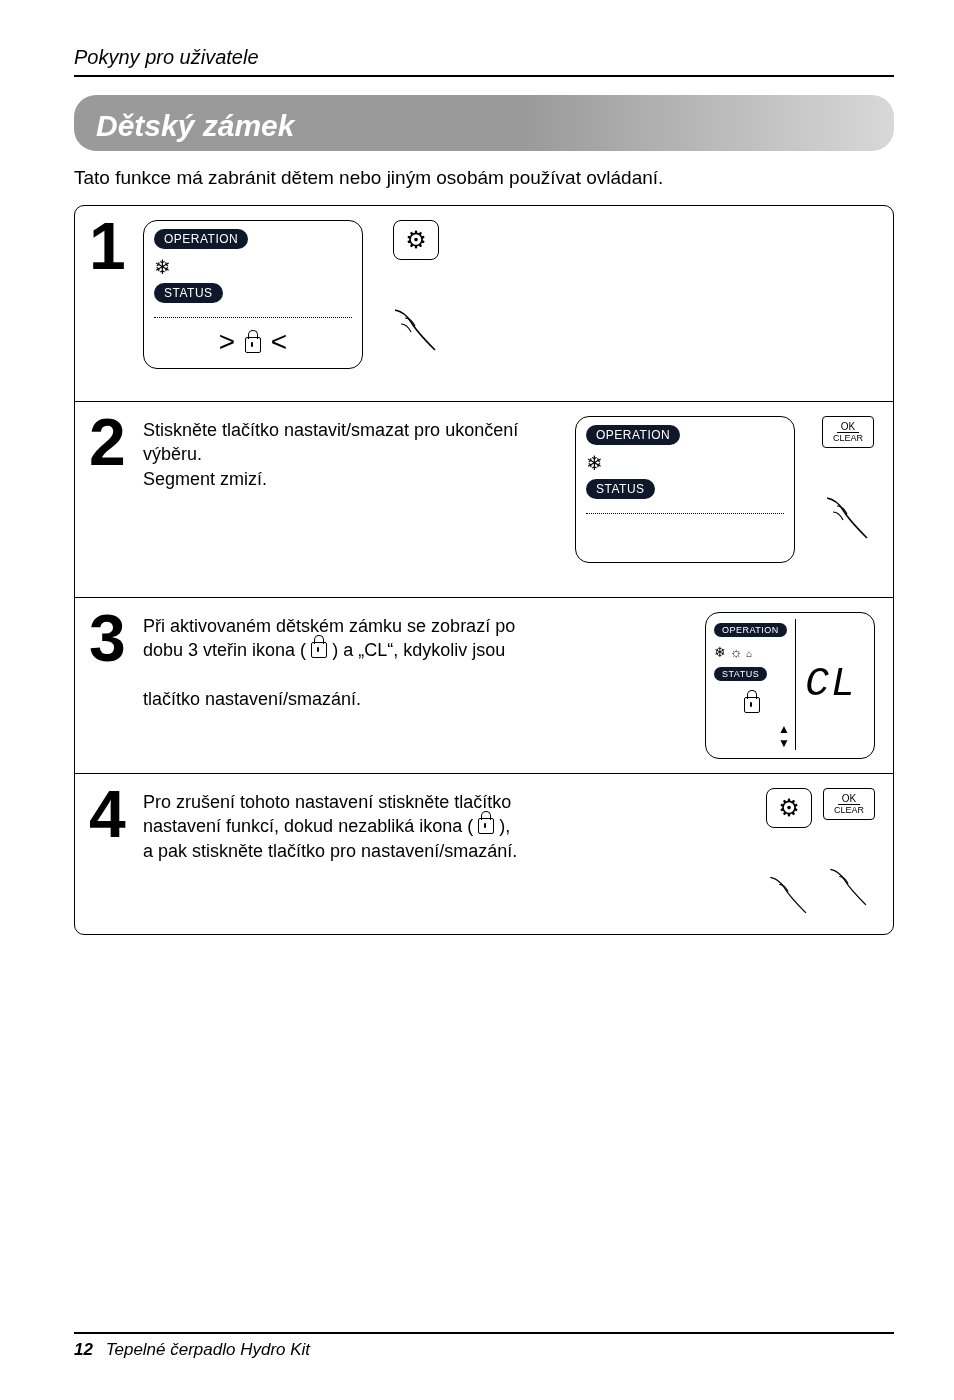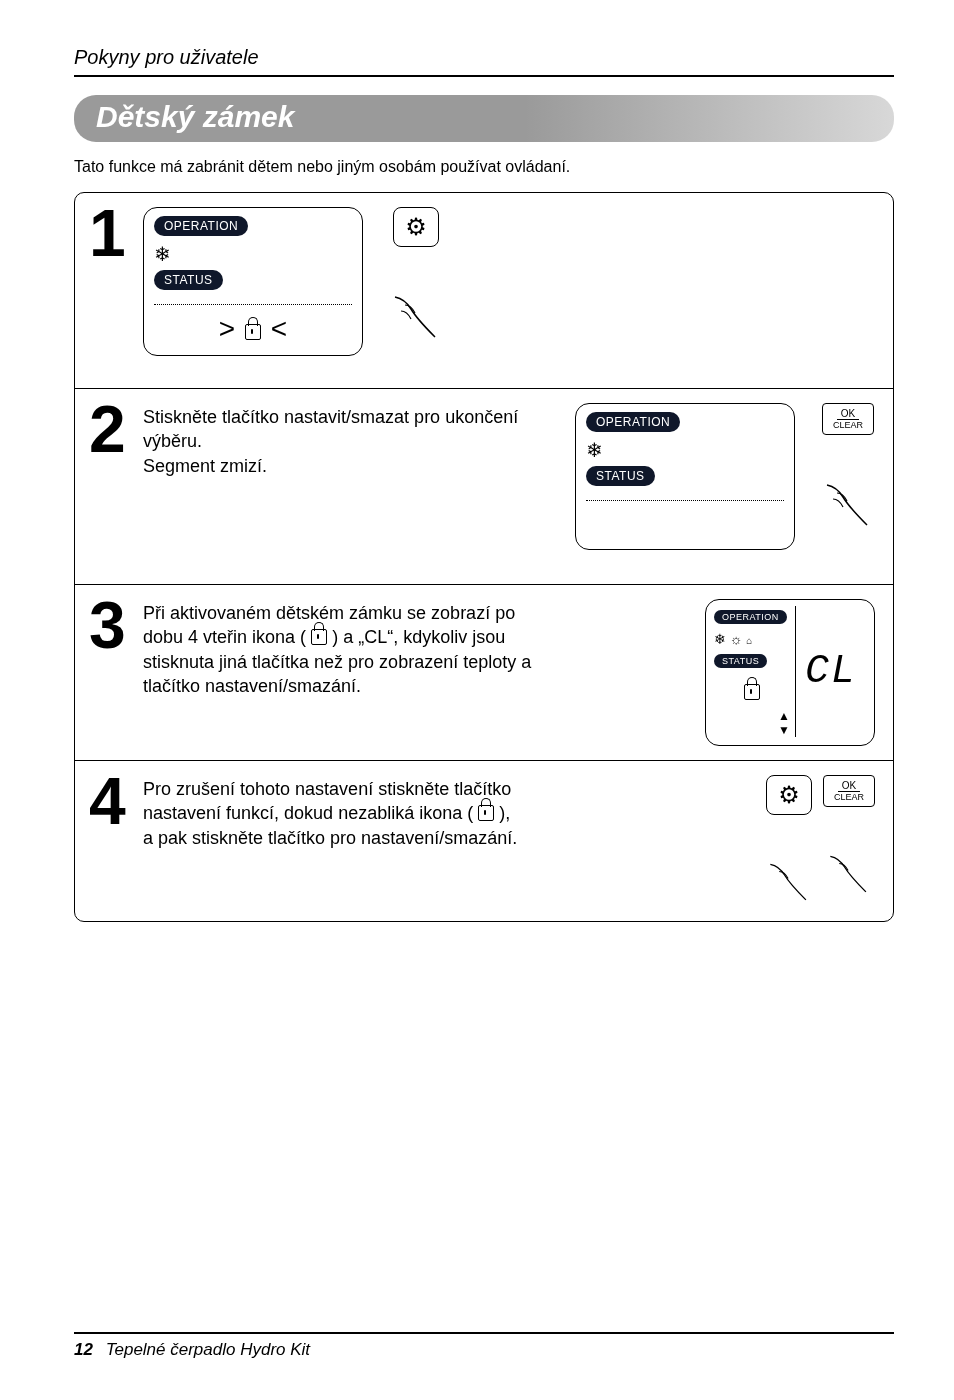--- a/index.html
+++ b/index.html
@@ -22,31 +22,31 @@
     margin-bottom: 6px;
   }
   .hr-top {
     border: none;
     border-top: 2px solid #000;
     margin: 0 0 18px 0;
   }
   .title-bar {
     background: linear-gradient(to right, #9a9a9a 0%, #9a9a9a 55%, #d8d8d8 100%);
     border-radius: 22px;
-    padding: 5px 22px 8px 22px;
+    padding: 14px 22px 8px 22px;
     margin-bottom: 16px;
   }
   .title-bar span {
     color: #fff;
     font-size: 30px;
     font-weight: bold;
     font-style: italic;
   }
   .intro {
-    font-size: 16px;
+    font-size: 19px;
     margin: 10px 0 16px 0;
   }
   .steps-box {
     border: 1.5px solid #000;
     border-radius: 10px;
     overflow: hidden;
   }
   .step-row {
     display: flex;
     align-items: flex-start;
@@ -325,24 +325,24 @@
             <path d="M12 20 q6 0 10 8" fill="none" stroke="#000" stroke-width="1.2"></path>
           </svg>
         </div>
       </div>
     </div>
 
     <div class="step-row" style="min-height:176px">
       <div class="step-num">3</div>
       <div class="step-text">
         <span>Při aktivovaném dětském zámku se zobrazí po</span><br>
-        <span>dobu 4 vteřin ikona (</span>
+        <span>dobu 3 vteřin ikona (</span>
         <span class="lock-glyph"></span>
         <span>) a „CL“, kdykoliv jsou</span><br>
-        <span>stisknuta jiná tlačítka než pro zobrazení teploty a</span><br>
+        <br>
         <span>tlačítko nastavení/smazání.</span>
       </div>
       <div class="step-graphic">
         <div class="panel small">
           <div class="small-panel-body">
             <div class="small-panel-left">
               <div class="pill sm">OPERATION</div>
               <div class="mode-icons sm">
                 <span>❄</span>
                 <span>☼</span>

